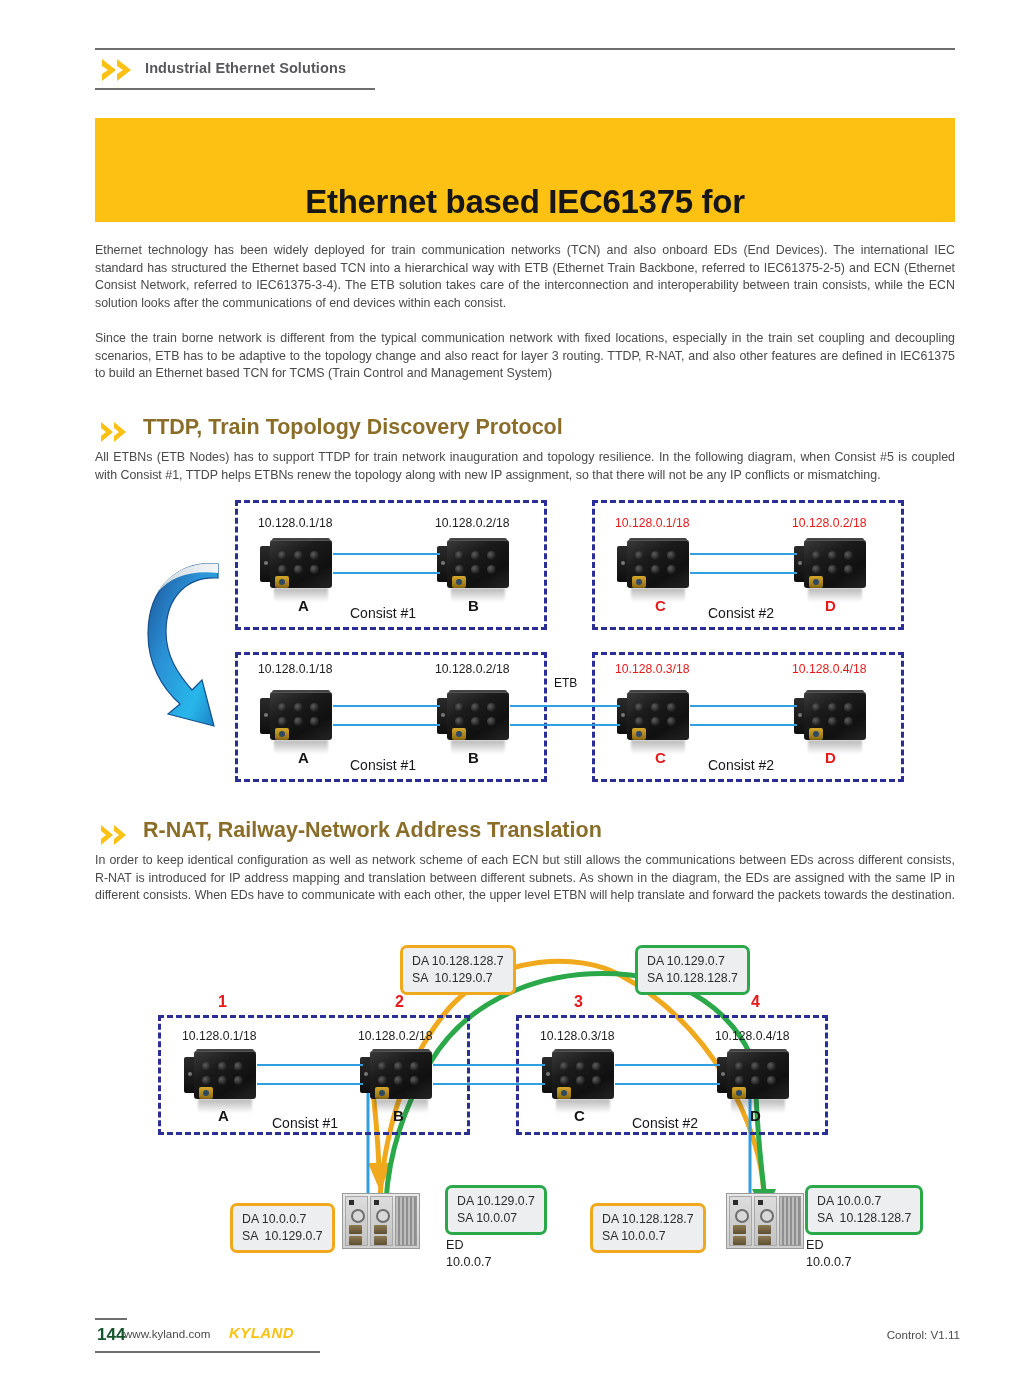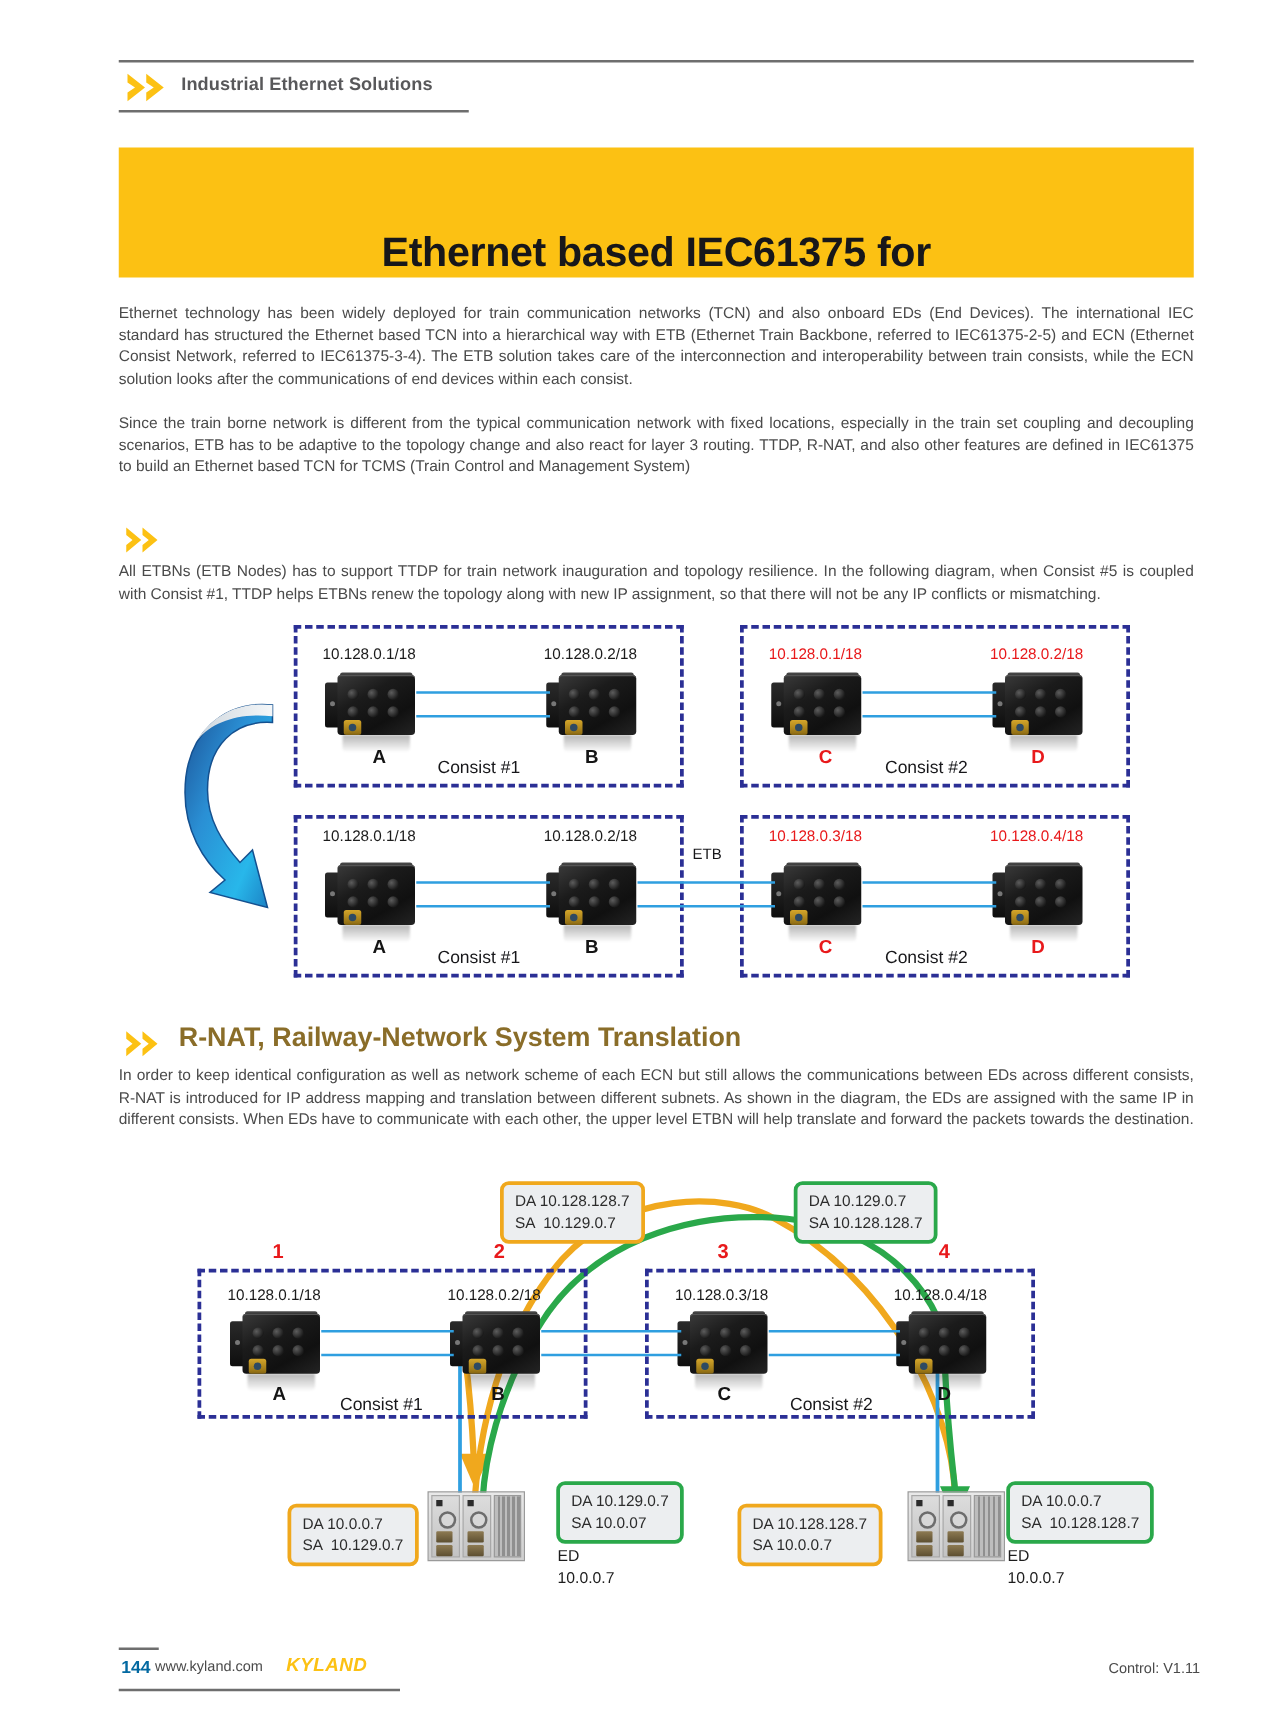--- a/index.html
+++ b/index.html
@@ -72,21 +72,21 @@
   .ed .knob{position:absolute;width:10px;height:10px;border-radius:50%;border:2px solid #6d6d6d;background:#d8d8d8;}
   .ed .bars{position:absolute;right:2px;top:2px;width:22px;height:50px;
       background:repeating-linear-gradient(90deg,#bdbdbd 0 2px,#8f8f8f 2px 4px);border:1px solid #9a9a9a;box-sizing:border-box;}
   .ed .led{position:absolute;width:5px;height:5px;background:#2b2b2b;}
   .edlabel{position:absolute;font-size:12.6px;color:#1d1d1d;line-height:17px;}
   .num{position:absolute;font-size:16px;font-weight:bold;color:#e8191b;}
 
   
   .ftr-rule-top{position:absolute;left:95px;top:1318px;width:32px;height:2px;background:#6e6e6e;}
   .ftr-rule-bot{position:absolute;left:95px;top:1351px;width:225px;height:2px;background:#6e6e6e;}
-  .pgnum{position:absolute;left:97px;top:1325px;font-size:14px;font-weight:bold;color:#0369a1;}
+  .pgnum{position:absolute;left:97px;top:1325px;font-size:17px;font-weight:bold;color:#14532d;}
   .ftr-url{position:absolute;left:124px;top:1327px;font-size:11.6px;color:#4a4a4a;}
   .brand{position:absolute;left:229px;top:1324px;font-size:15px;font-weight:bold;font-style:italic;color:#fcc113;letter-spacing:.4px;}
   .ver{position:absolute;right:60px;top:1328px;font-size:11.6px;color:#4a4a4a;}
 
   svg{display:block;overflow:visible;}
 </style>
 </head>
 <body>
 
 <div class="page">
@@ -110,20 +110,21 @@
   <div class="para p1">Ethernet technology has been widely deployed for train communication networks (TCN) and also onboard EDs (End Devices). The international IEC standard has structured the Ethernet based TCN into a hierarchical way with ETB (Ethernet Train Backbone, referred to IEC61375-2-5) and ECN (Ethernet Consist Network, referred to IEC61375-3-4). The ETB solution takes care of the interconnection and interoperability between train consists, while the ECN solution looks after the communications of end devices within each consist.</div>
   <div class="para p2">Since the train borne network is different from the typical communication network with fixed locations, especially in the train set coupling and decoupling scenarios, ETB has to be adaptive to the topology change and also react for layer 3 routing. TTDP, R-NAT, and also other features are defined in IEC61375 to build an Ethernet based TCN for TCMS (Train Control and Management System)</div>
 
   <div class="sect" style="top:415px;height:30px;width:860px;">
     <div class="chev">
       <svg width="34" height="22" viewBox="0 0 34 22">
         <path d="M1 1 L13 11 L1 21 L1 15 L6 11 L1 7 Z" fill="#fcc113"></path>
         <path d="M14 1 L26 11 L14 21 L14 15 L19 11 L14 7 Z" fill="#fcc113"></path>
       </svg>
     </div>
+    <h2>TTDP, Train Topology Discovery Protocol</h2>
   </div>
   <div class="sect-body" style="top:449px;">All ETBNs (ETB Nodes) has to support TTDP for train network inauguration and topology resilience. In the following diagram, when Consist #5 is coupled with Consist #1, TTDP helps ETBNs renew the topology along with new IP assignment, so that there will not be any IP conflicts or mismatching.</div>
 
   <div class="diagram" style="left:130px;top:500px;width:790px;height:290px;">
 
     <div style="position:absolute;left:10px;top:48px;width:100px;height:190px;">
       <svg width="100" height="190" viewBox="0 0 100 190">
         <defs>
           <linearGradient id="arrGrad" x1="0" y1="0" x2="1" y2="1">
             <stop offset="0%" stop-color="#1b4f93"></stop>
@@ -304,21 +305,21 @@
     <div class="consistname" style="left:578px;top:257px;">Consist #2</div>
   </div>
 
   <div class="sect" style="top:818px;height:30px;width:860px;">
     <div class="chev">
       <svg width="34" height="22" viewBox="0 0 34 22">
         <path d="M1 1 L13 11 L1 21 L1 15 L6 11 L1 7 Z" fill="#fcc113"></path>
         <path d="M14 1 L26 11 L14 21 L14 15 L19 11 L14 7 Z" fill="#fcc113"></path>
       </svg>
     </div>
-    <h2>R-NAT, Railway-Network System Translation</h2>
+    <h2>R-NAT, Railway-Network Address Translation</h2>
   </div>
   <div class="sect-body" style="top:852px;">In order to keep identical configuration as well as network scheme of each ECN but still allows the communications between EDs across different consists, R-NAT is introduced for IP address mapping and translation between different subnets. As shown in the diagram, the EDs are assigned with the same IP in different consists. When EDs have to communicate with each other, the upper level ETBN will help translate and forward the packets towards the destination.</div>
 
   <div class="diagram" style="left:150px;top:945px;width:760px;height:330px;">
 
     <div style="position:absolute;left:0;top:0;width:760px;height:330px;z-index:0;">
       <svg width="760" height="330" viewBox="0 0 760 330">
 
         <path d="M229 268 C232 200 250 120 300 62 C350 8 430 8 470 30 C560 78 612 180 614 252" fill="none" stroke="#f0a81d" stroke-width="5" stroke-linecap="round"></path>
         <polygon points="605,250 623,250 614,278" fill="#f0a81d"></polygon>

